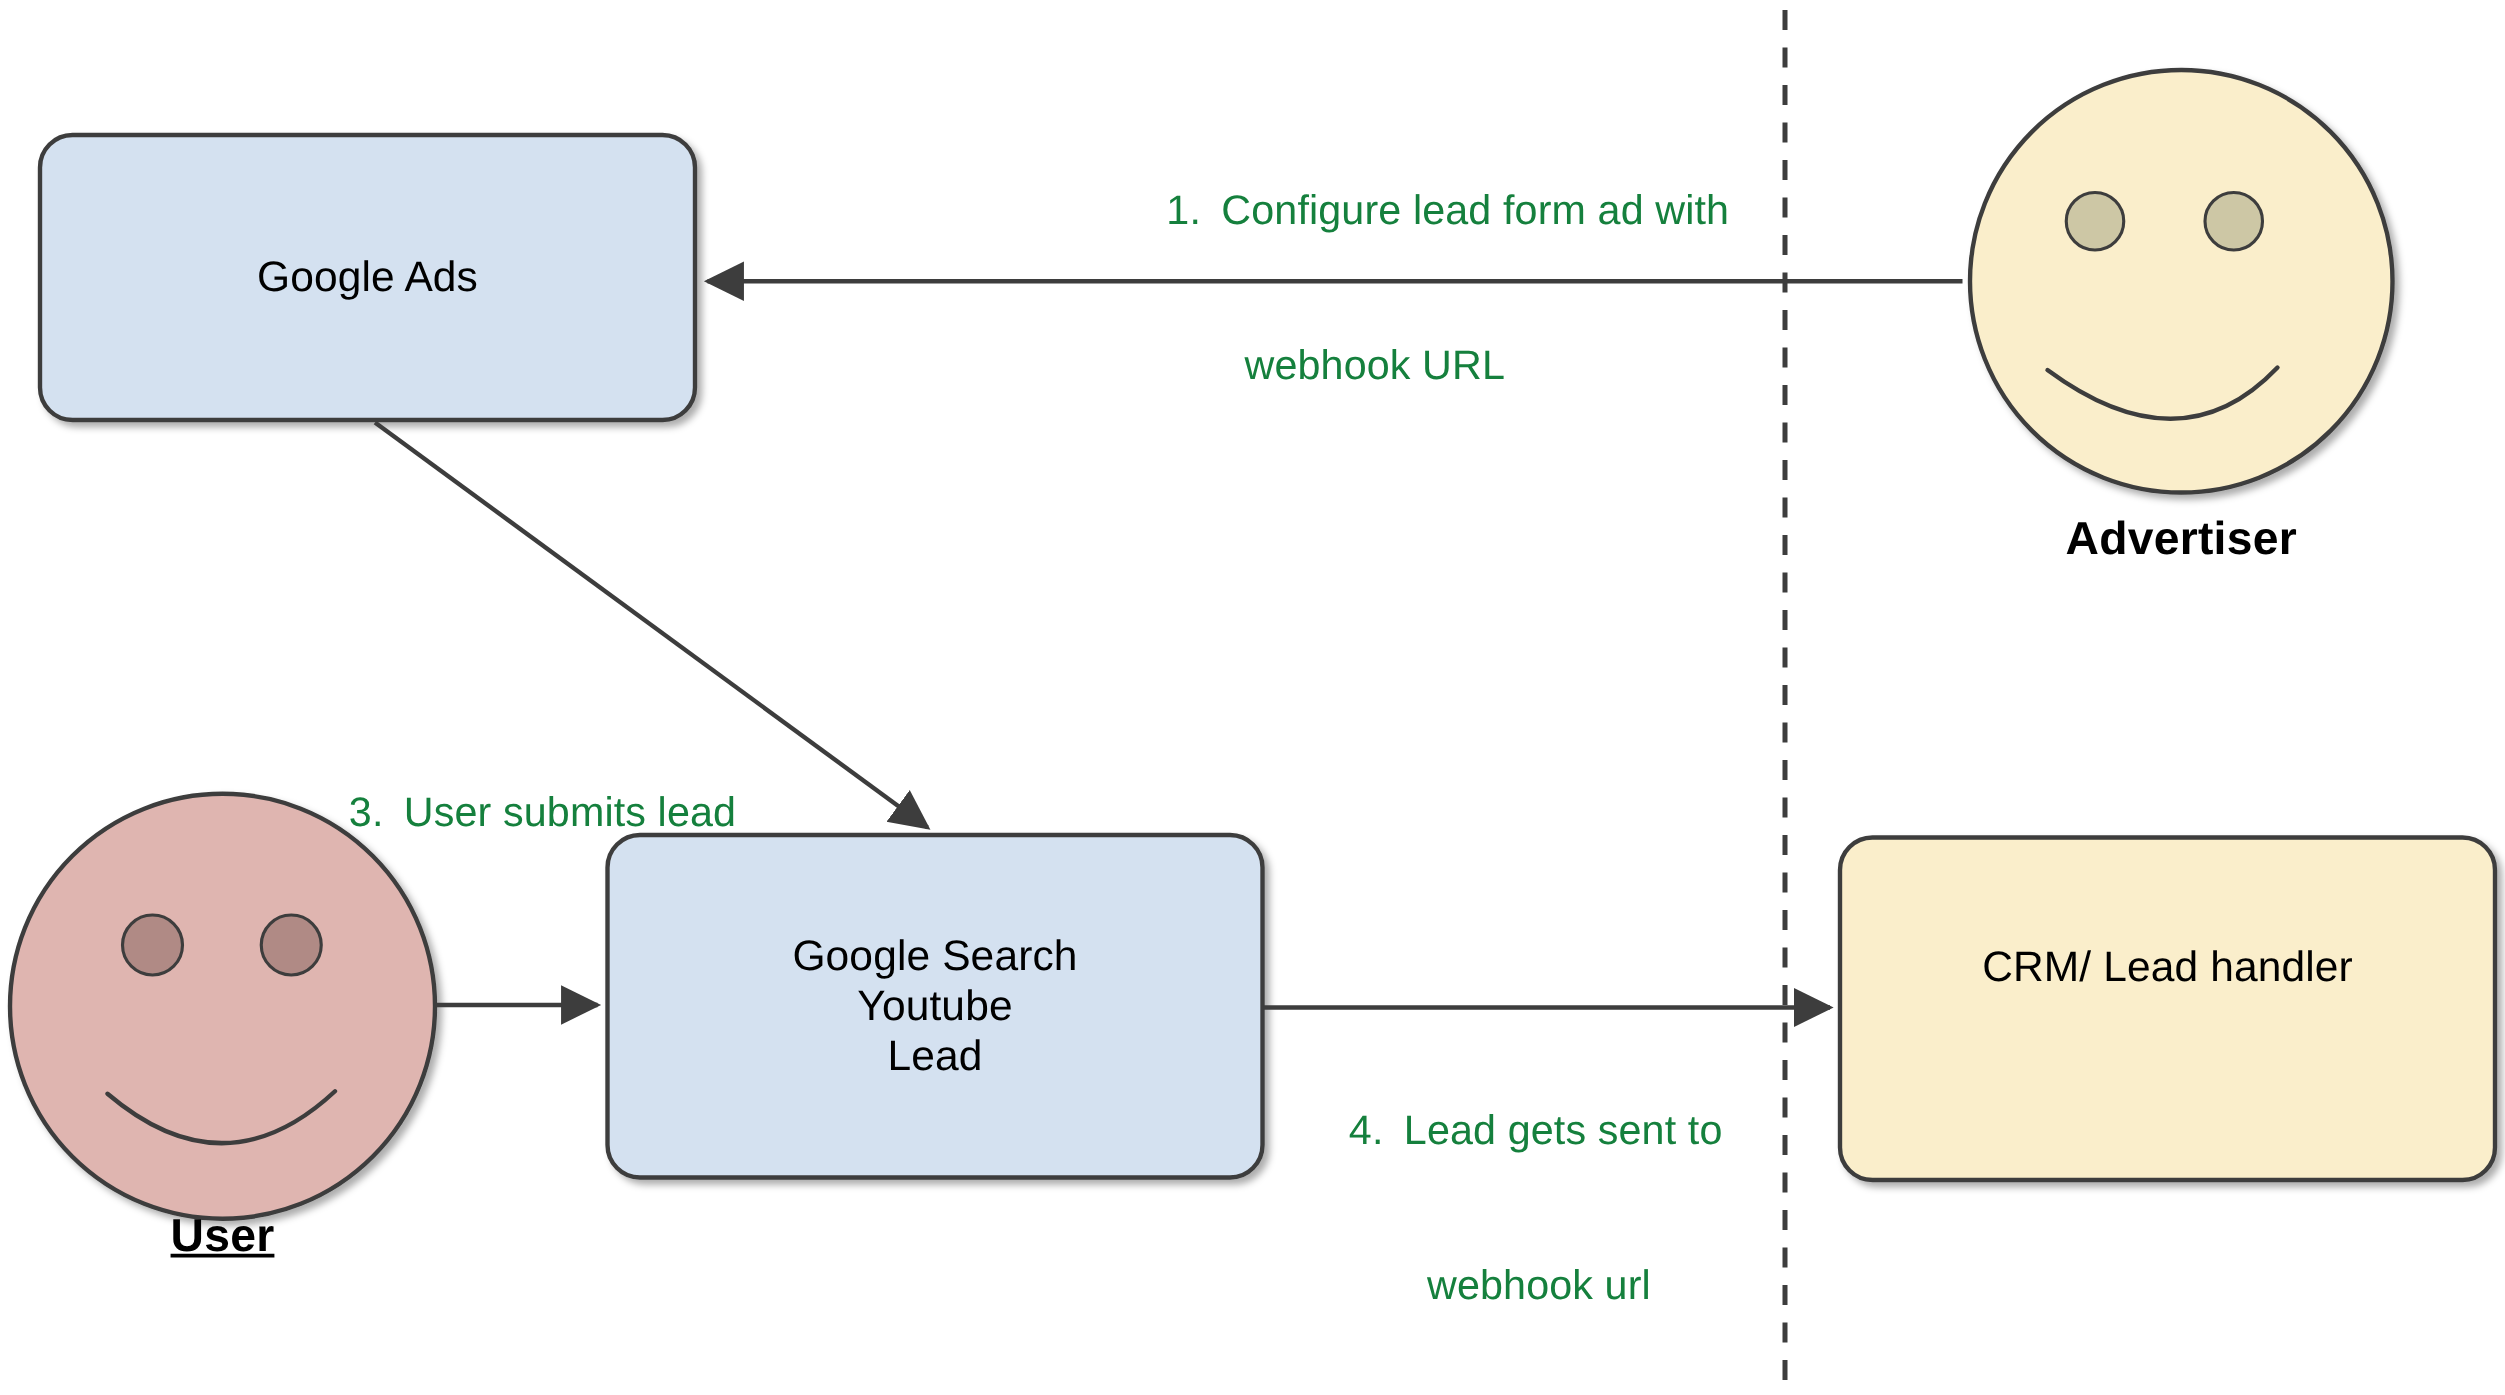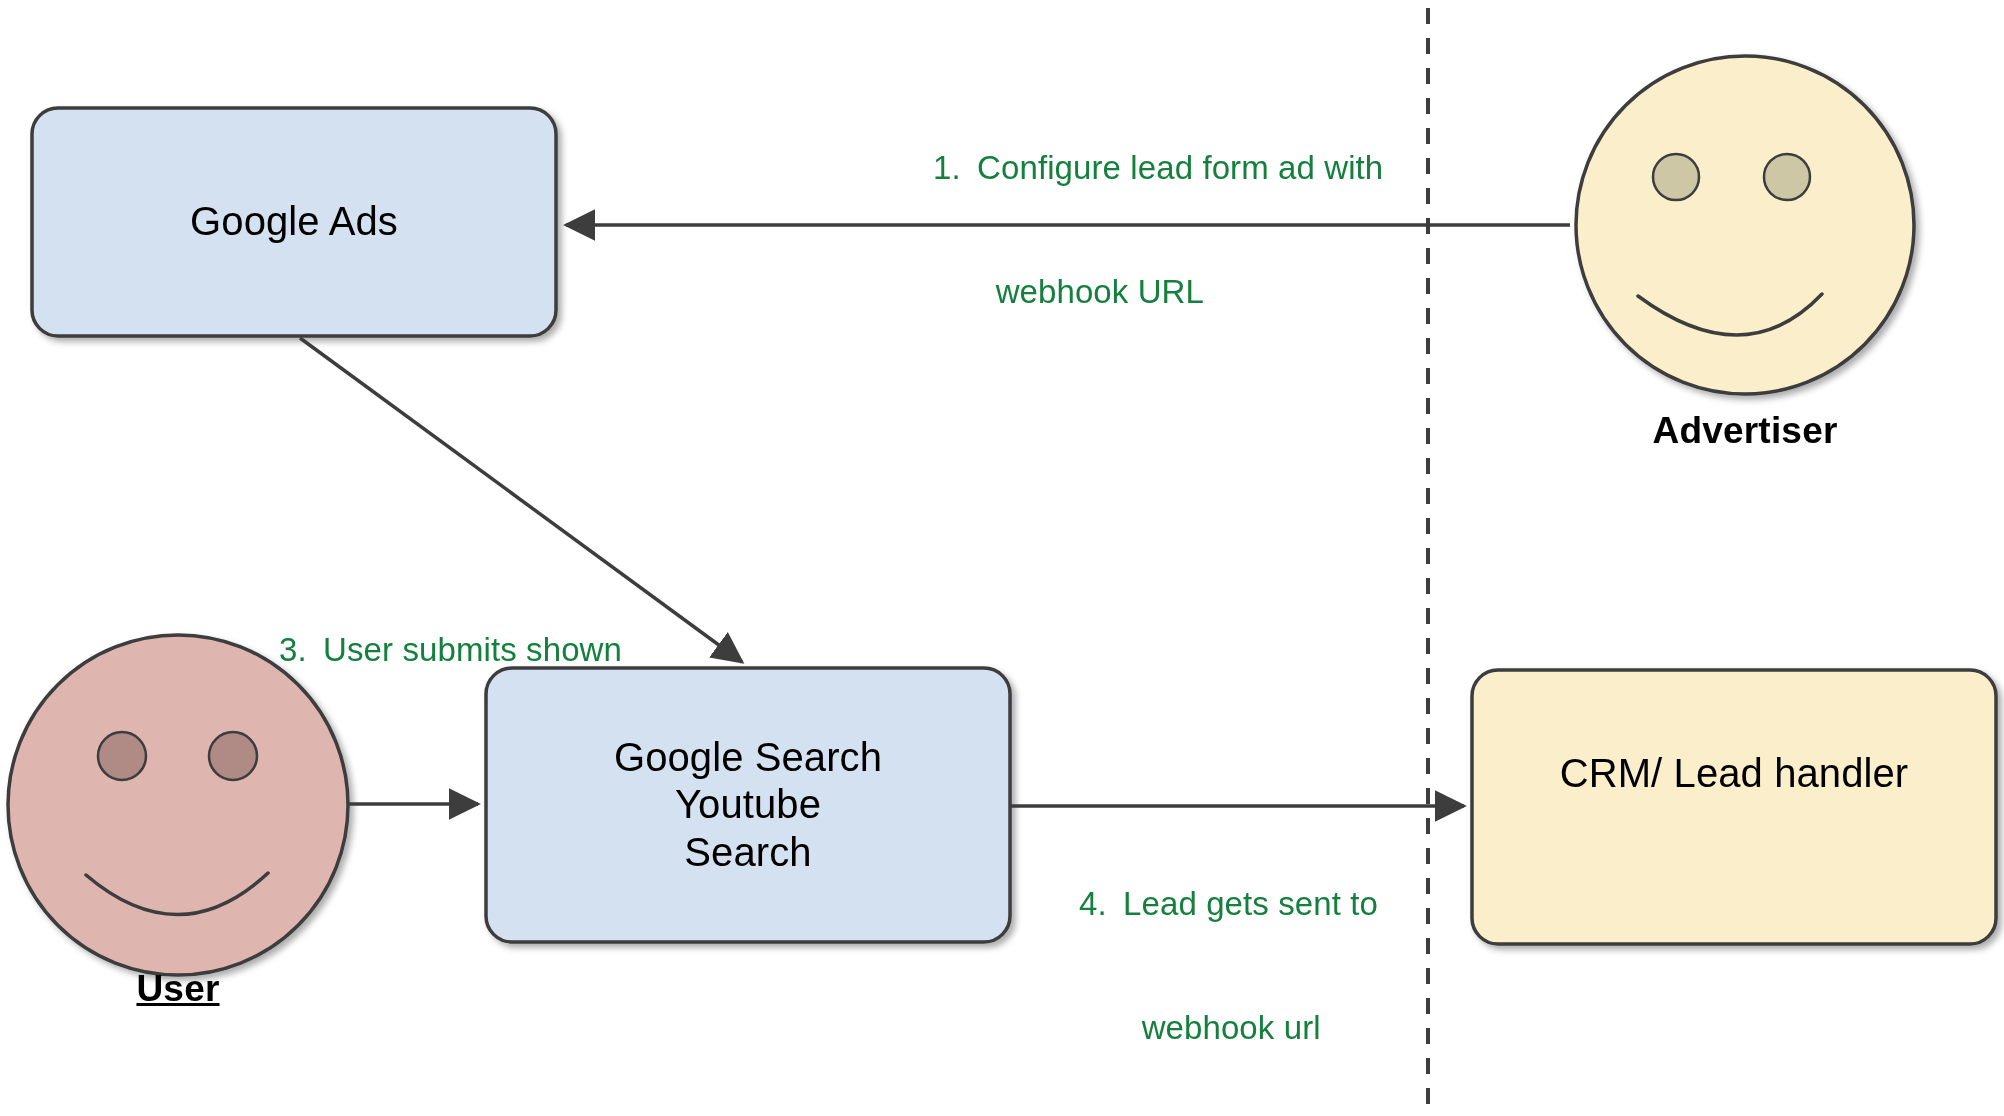--- a/index.html
+++ b/index.html
@@ -29,21 +29,21 @@
   .node-label {
     position: absolute;
     display: flex;
     align-items: center;
     justify-content: center;
     text-align: center;
     color: #000000;
     pointer-events: none;
   }
   .box-text {
-    font-size: 40px;
+    font-size: 34px;
     line-height: 1.18;
     letter-spacing: 0.1px;
   }
   .edge-label {
     position: absolute;
     color: #15803d;
     font-size: 33px;
     line-height: 1.25;
     letter-spacing: 0.1px;
     white-space: pre;
@@ -115,21 +115,21 @@
     <line x1="1011" y1="806" x2="1464" y2="806" stroke="#3d3d3d" stroke-width="3.5" marker-end="url(#arrowEnd)"></line>
   </svg>
 
   <div class="node-label box-text" style="left:32px; top:108px; width:524px; height:228px;">
     <span>Google Ads</span>
   </div>
 
   <div class="node-label box-text" style="left:486px; top:668px; width:524px; height:274px; flex-direction:column;">
     <span>Google Search</span>
     <span>Youtube</span>
-    <span>Search</span>
+    <span>Lead</span>
   </div>
 
   <div class="node-label box-text" style="left:1472px; top:670px; width:524px; height:208px;">
     <span>CRM/ Lead handler</span>
   </div>
 
   <div class="actor-caption" style="left:1575px; top:410px; width:340px;">
     <span>Advertiser</span>
   </div>
 
@@ -139,21 +139,21 @@
 
   <div class="edge-label" style="left:896px; top:106px;">
     <span class="num">1.</span><span class="txt">Configure lead form ad with</span>
     <div style="margin-left:44px;">
       <span>webhook URL</span>
     </div>
   </div>
 
 
   <div class="edge-label" style="left:242px; top:588px;">
-    <span class="num">3.</span><span class="txt">User submits shown</span>
+    <span class="num">3.</span><span class="txt">User submits lead</span>
   </div>
 
   <div class="edge-label" style="left:1042px; top:842px;">
     <span class="num">4.</span><span class="txt">Lead gets sent to</span>
     <div style="margin-left:44px;">
       <span>webhook url</span>
     </div>
   </div>
 
 </div>

